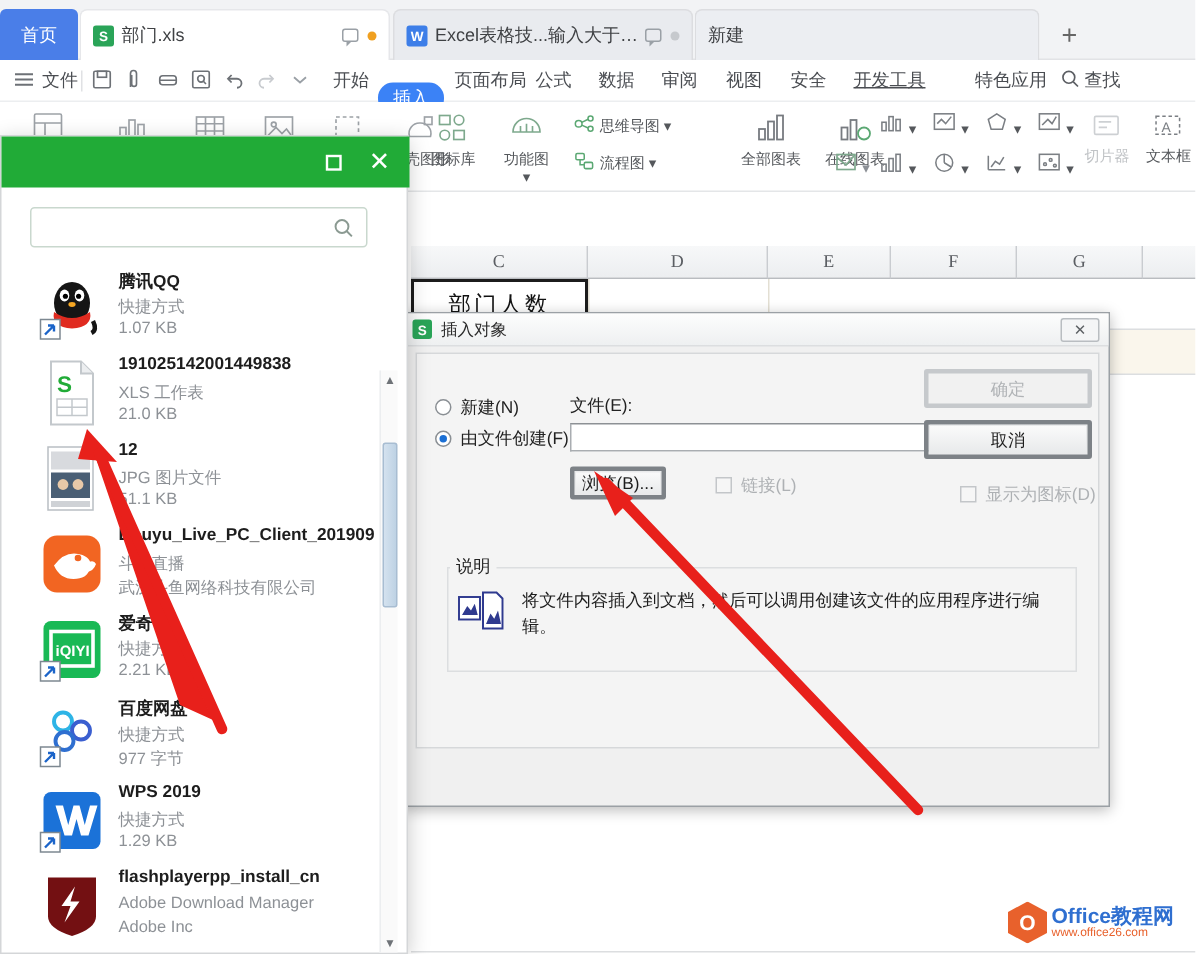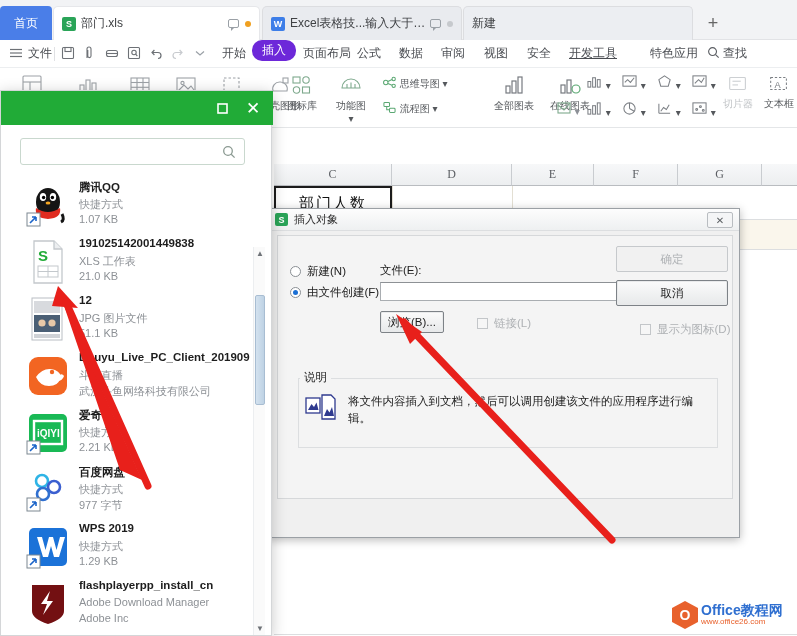--- a/index.html
+++ b/index.html
@@ -57,22 +57,22 @@
   
   .menubar {
     position:absolute; left:0; top:40px; width:797px; height:28px;
     background:#fff; border-bottom:1px solid #eceef0;
   }
   .mb-item { position:absolute; top:5px; font-size:12px; color:#4a4d52; white-space:nowrap;}
   .mb-icon { position:absolute; top:5px; width:18px;height:18px; color:#6d7176; }
   .mb-sep { position:absolute; top:7px; width:1px;height:14px; background:#e0e1e4;}
   .ribbon-tab { position:absolute; top:5px; font-size:12px; color:#4a4d52; white-space:nowrap;}
   .ribbon-tab.active {
-    background:#6d28d9; color:#fff; border-radius:10px;
-    padding:2px 10px; top:0;
+    background:#3b82f6; color:#fff; border-radius:10px;
+    padding:2px 10px; top:15px;
   }
   .ribbon-tab.ul { text-decoration:underline; }
   
   .ribbon {
     position:absolute; left:0; top:68px; width:797px; height:60px;
     background:#fff; border-bottom:1px solid #e4e6e8;
   }
   .rb-btn { position:absolute; text-align:center; font-size:10px; color:#55585c;}
   .rb-btn .lbl{ display:block; margin-top:1px; white-space:nowrap;}
   .rb-btn.dis { color:#c0c3c6; }
@@ -119,21 +119,21 @@
   .objdlg-body{position:absolute;left:8px;top:26px;width:456px;height:264px;
     background:#f4f4f4;border:1px solid #d6d8da;}
   .radio-row{position:absolute;display:flex;align-items:center;font-size:11.5px;color:#222;}
   .radio{width:11px;height:11px;border-radius:50%;border:1px solid #8a8f94;background:#fff;
     margin-right:6px;position:relative;flex:none;}
   .radio.on:after{content:"";position:absolute;left:2px;top:2px;width:5px;height:5px;border-radius:50%;background:#1b6fd4;}
   .fld-label{position:absolute;font-size:11.5px;color:#222;}
   .fld-input{position:absolute;background:#fff;border:1px solid #a9adb1;border-top-color:#8d9195;}
   .btn3d{
     position:absolute;background:linear-gradient(#fbfbfb,#e7e9ea);
-    border:1px solid #a3a3a3;border-radius:2px;
+    border:3px solid #a3a3a3;border-radius:2px;
     display:flex;align-items:center;justify-content:center;
     font-size:11.5px;color:#1d1d1d;
   }
   .btn3d.dis{color:#b0b3b6;border-color:#c6c9cc;background:#f1f1f1;}
   .btn3d.strong{border-color:#7d8287;box-shadow:0 0 0 1px #e9eaeb inset;}
   .chk-row{position:absolute;display:flex;align-items:center;font-size:11.5px;color:#aeb1b4;margin-left:24px;}
   .chk{width:11px;height:11px;border:1px solid #c3c6c9;background:#f6f6f6;margin-right:6px;flex:none;}
   .grp{position:absolute;border:1px solid #dcdee0;}
   .grp-title{position:absolute;background:#f4f4f4;padding:0 4px;font-size:11.5px;color:#222;}
   .grp-text{position:absolute;font-size:11.5px;color:#1d1d1d;line-height:17px;}

